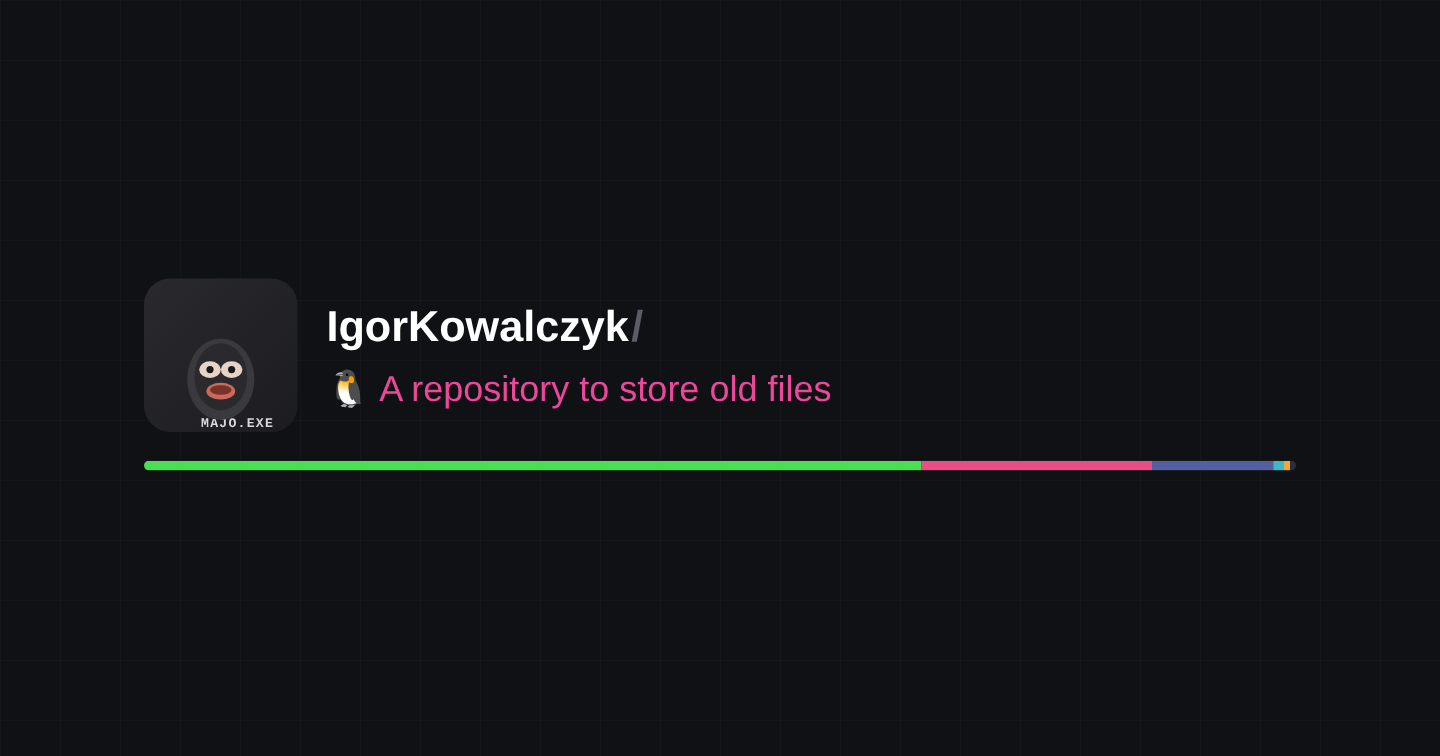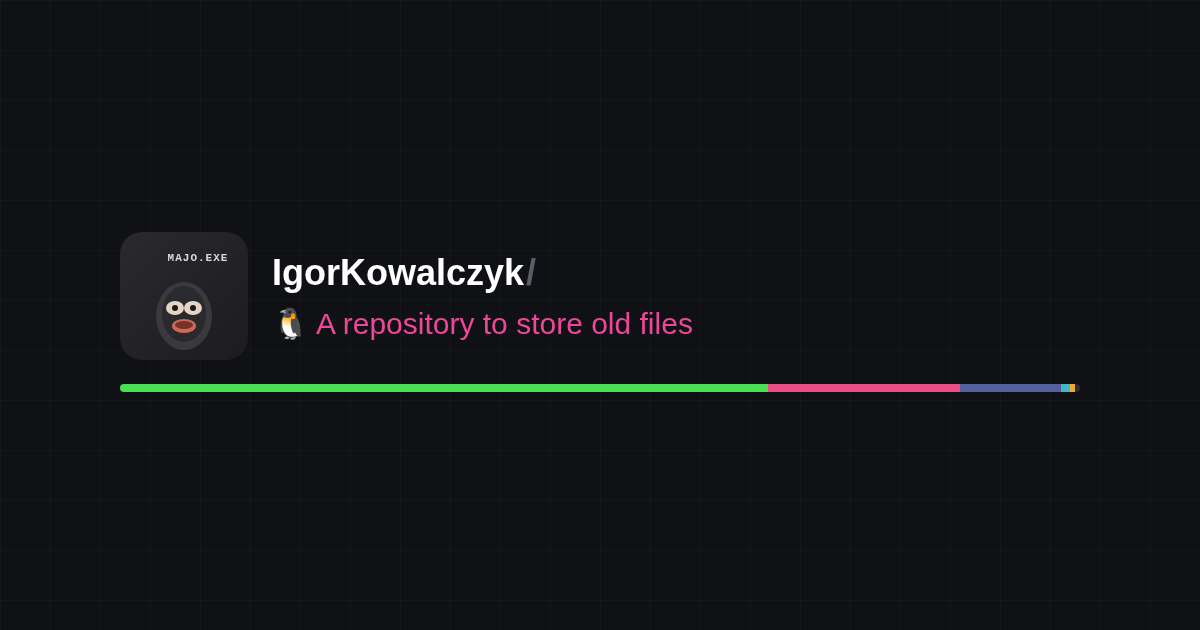--- a/index.html
+++ b/index.html
@@ -31,21 +31,21 @@
     }
 
     .avatar {
       width: 128px;
       height: 128px;
       border-radius: 22px;
       background: linear-gradient(135deg, #2a2a2e 0%, #1c1c20 100%);
       display: flex;
       flex-direction: column;
       align-items: center;
-      justify-content: flex-start;
+      justify-content: flex-end;
       padding-top: 20px;
       position: relative;
       overflow: hidden;
       padding-left: 28px;
     }
 
     .avatar-text {
       color: #d8d8d8;
       font-size: 11px;
       font-weight: 700;

